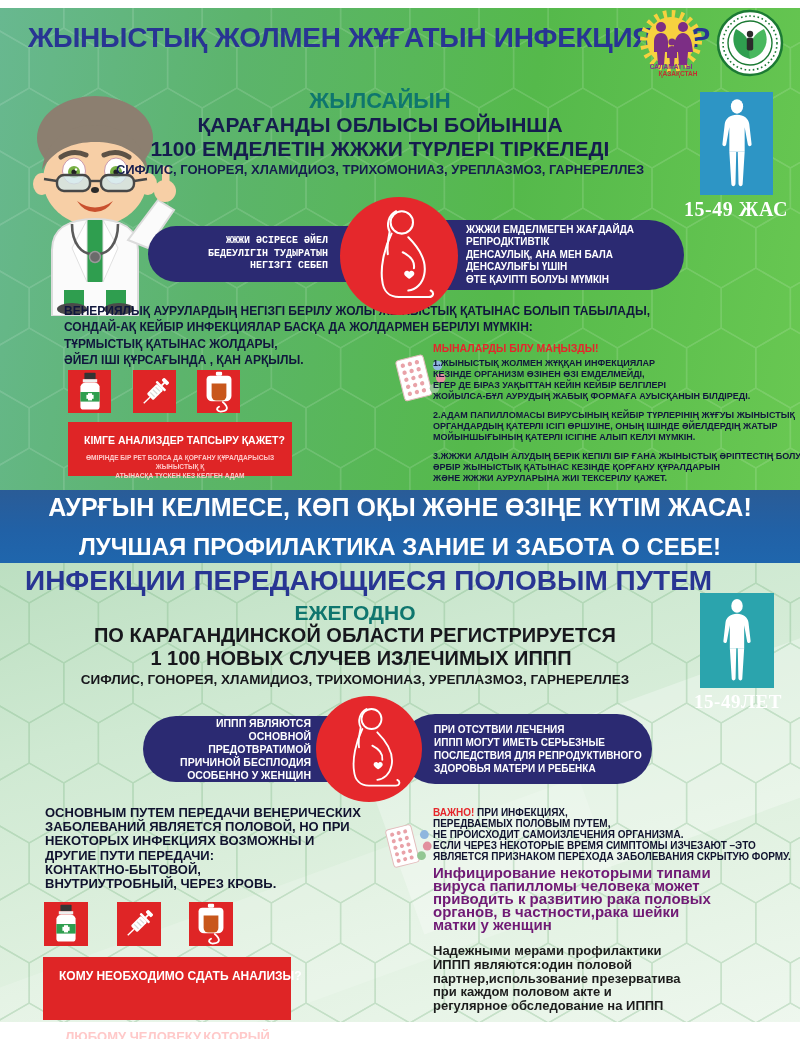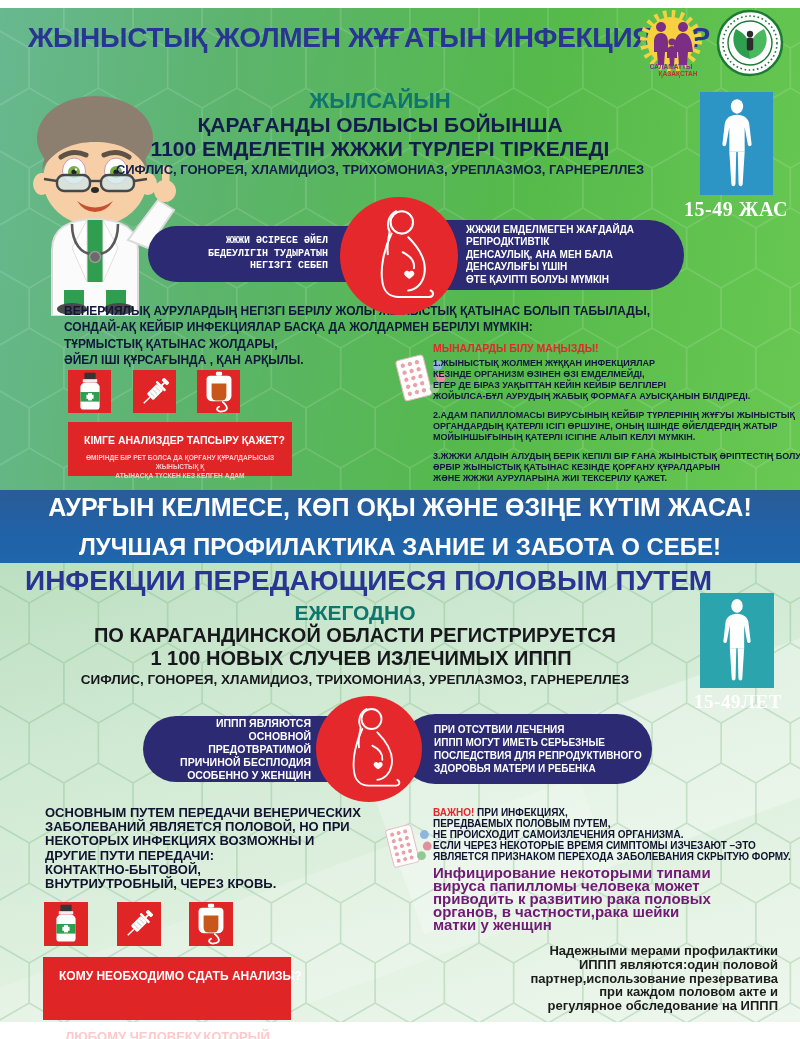--- a/index.html
+++ b/index.html
@@ -60,21 +60,21 @@
   .know{position:absolute;left:433px;top:342px;width:370px;color:#10173d;}
   .know-h{font-size:10.5px;color:#e5262b;margin-bottom:4px;white-space:nowrap;}
   .know-item{font-size:9px;line-height:11px;margin-bottom:8px;white-space:nowrap;}
   .para-ru{position:absolute;left:45px;top:806px;font-size:13px;line-height:14.2px;
     color:#10122e;white-space:nowrap;}
   .important{position:absolute;left:433px;top:808px;width:370px;font-size:10px;
     line-height:10.9px;color:#10122e;white-space:nowrap;}
   .hpv{position:absolute;left:433px;top:866px;width:345px;font-size:15px;
     line-height:13px;color:#701a75;white-space:nowrap;}
   .prevention{position:absolute;left:433px;top:944px;width:345px;font-size:13px;
-    line-height:13.8px;color:#1c1c1c;white-space:nowrap;text-align:right;}
+    line-height:13.8px;color:#1c1c1c;white-space:nowrap;}
   
   .icon-sq{position:absolute;width:43px;height:43px;background:#df2526;
     display:flex;align-items:center;justify-content:center;}
   
   .redbox{position:absolute;background:#df2526;color:#fff;}
   .redbox1{left:68px;top:422px;width:224px;height:54px;}
   .redbox2{left:43px;top:957px;width:248px;height:63px;}
   .redbox .trow{display:flex;align-items:center;gap:7px;padding:7px 8px 2px 9px;}
   .redbox1 .trow .t{font-size:10.5px;white-space:nowrap;}
   .redbox2 .trow .t{font-size:12px;white-space:nowrap;}

